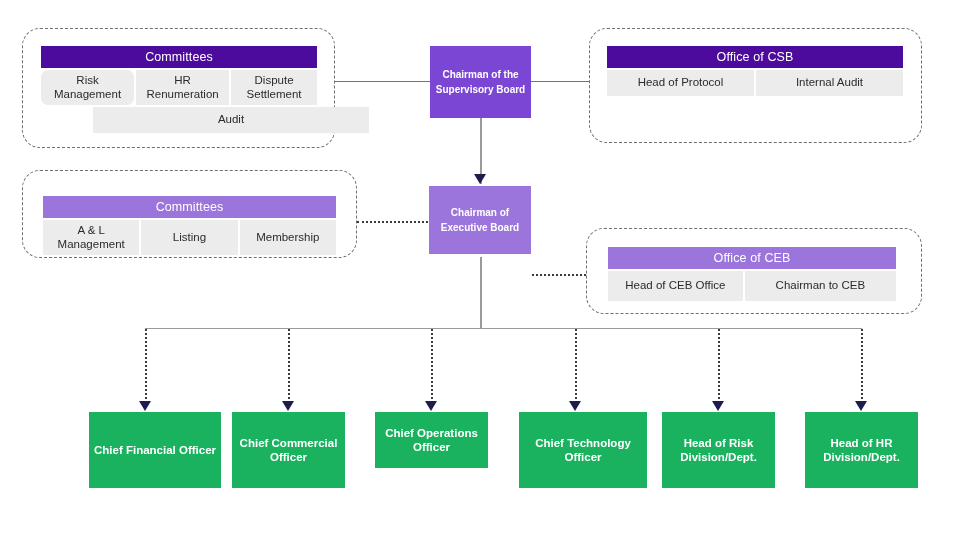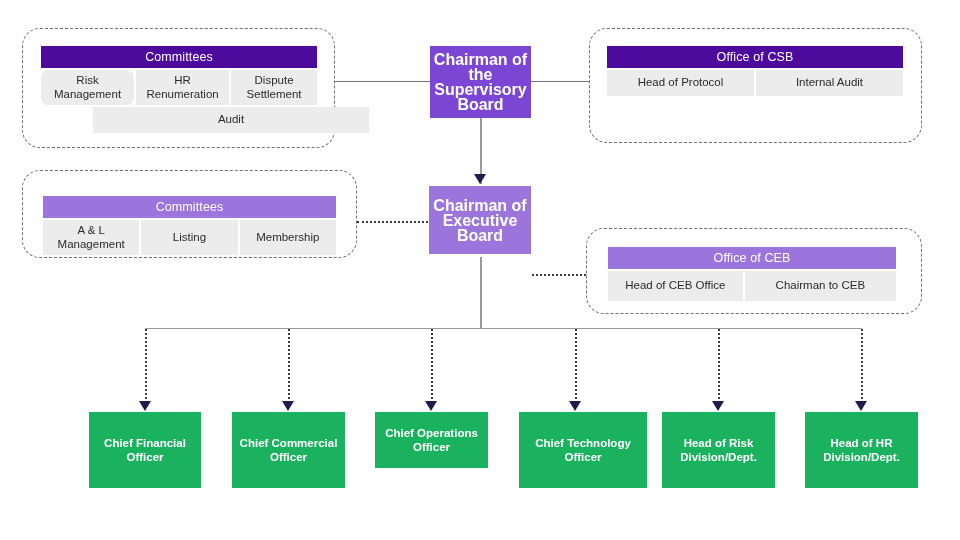--- a/index.html
+++ b/index.html
@@ -46,21 +46,21 @@
     min-height:30px;
   }
 
   
   .chair{
     position:absolute;
     display:flex;align-items:center;justify-content:center;
     text-align:center;
     color:#ffffff;
     font-weight:bold;
-    font-size:16px;
+    font-size:10px;
     line-height:15px;
     box-sizing:border-box;
   }
   .chair.csb{background:#7B46D4;}
   .chair.ceb{background:#9B74DC;}
 
   
   .leaf{
     position:absolute;
     background:#1BB25F;
@@ -170,21 +170,21 @@
   </div>
 
   <div class="chair csb" style="left:430px;top:46px;width:101px;height:72px;">
     <span>Chairman of the Supervisory Board</span>
   </div>
 
   <div class="chair ceb" style="left:429px;top:186px;width:102px;height:68px;">
     <span>Chairman of Executive Board</span>
   </div>
 
-  <div class="leaf" style="left:89px;top:412px;width:112px;height:76px;">
+  <div class="leaf" style="left:89px;top:412px;width:132px;height:76px;">
     <span>Chief Financial Officer</span>
   </div>
   <div class="leaf" style="left:232px;top:412px;width:113px;height:76px;">
     <span>Chief Commercial Officer</span>
   </div>
   <div class="leaf" style="left:375px;top:412px;width:113px;height:56px;">
     <span>Chief Operations Officer</span>
   </div>
   <div class="leaf" style="left:519px;top:412px;width:128px;height:76px;">
     <span>Chief Technology Officer</span>

